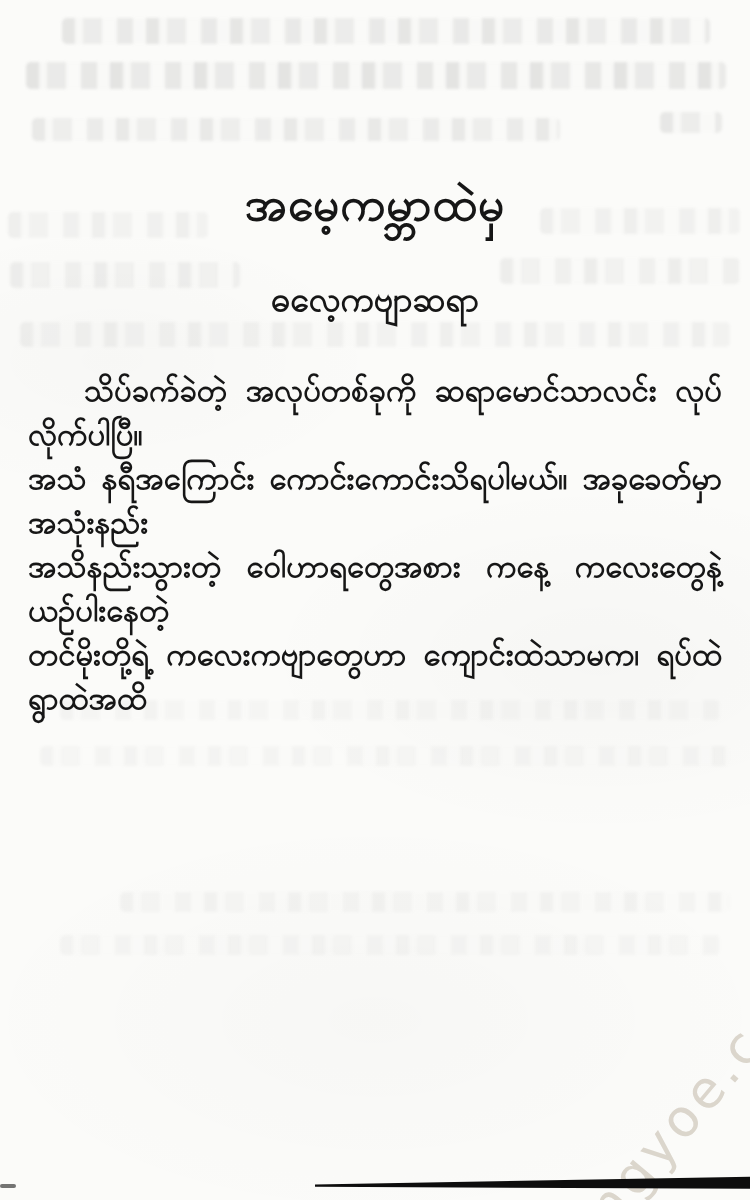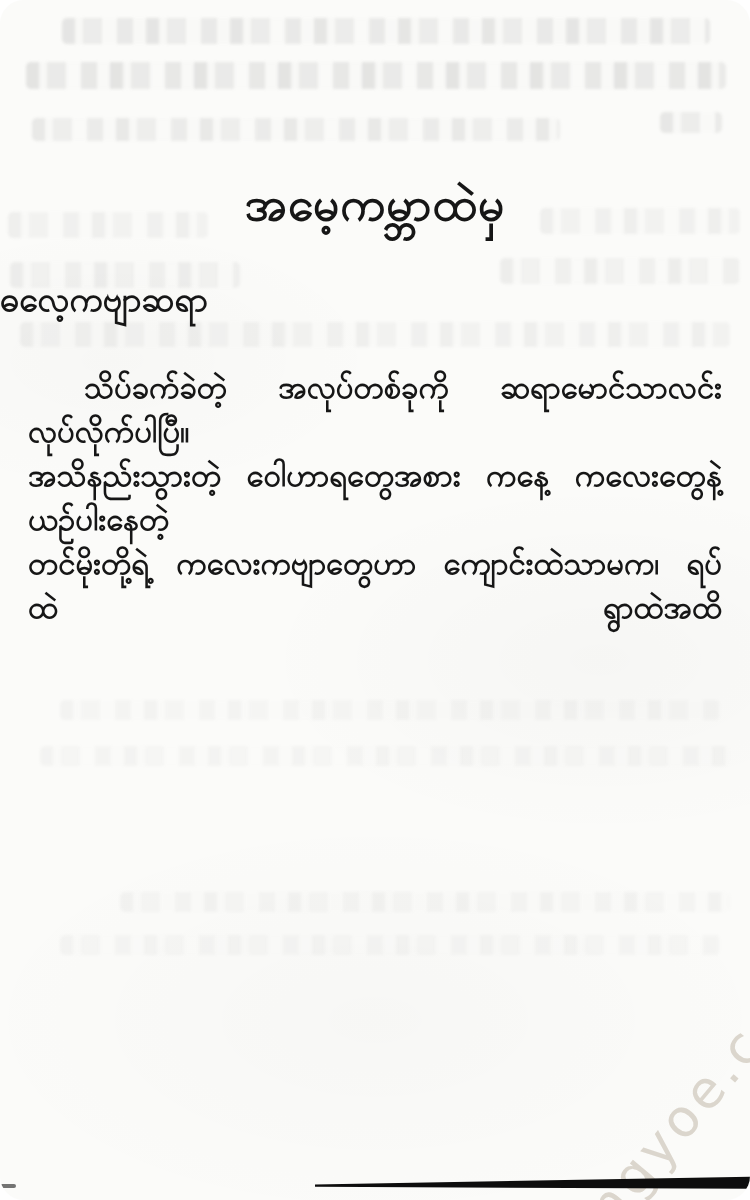--- a/index.html
+++ b/index.html
@@ -8,21 +8,20 @@
     width:750px; height:1200px;
     margin:0 auto;
     background:
       radial-gradient(ellipse 400px 200px at 15% 30%, rgba(0,0,0,0.015), transparent 70%),
       radial-gradient(ellipse 500px 260px at 80% 55%, rgba(0,0,0,0.02), transparent 70%),
       radial-gradient(ellipse 600px 300px at 50% 85%, rgba(0,0,0,0.015), transparent 70%),
       #fbfbf9;
     overflow:hidden;
     font-family:"DejaVu Sans","Liberation Sans",sans-serif;
     color:#161616;
-    border-radius:24px;
   }
 
   
   .bleed {
     position:absolute;
     filter:blur(1.6px);
     border-radius:5px;
     background:repeating-linear-gradient(90deg,
       rgba(140,140,140,.55) 0 13px, rgba(200,200,200,.18) 13px 21px,
       rgba(155,155,155,.45) 21px 40px, rgba(215,215,215,.12) 40px 55px,
@@ -47,33 +46,34 @@
 
   .title {
     margin:162px 0 0 0;
     text-align:center;
     font-size:46px; line-height:84px;
     font-weight:bold;
     letter-spacing:1px;
   }
   .subtitle {
     margin:22px 0 0 0;
+    text-align:center;
     font-size:34px; line-height:62px;
     font-weight:bold;
   }
 
   .bodytext {
     margin:38px 28px 0 28px;
     font-size:31px;
     font-weight:bold;
     line-height:44px;
   }
   .para { margin:0; }
   .line { display:block; white-space:nowrap; overflow:visible; }
-  .line.fill { white-space:normal; text-align:justify; text-align-last:justify;font-family:Liberation Mono, monospace; }
+  .line.fill { white-space:normal; text-align:justify; text-align-last:justify; }
   .line.indent { text-indent:56px; }
 
   
   .watermark {
     position:absolute;
     left:512px; top:1040px;
     width:420px;
     transform:rotate(-50deg);
     transform-origin:center center;
     font-size:52px;
@@ -119,20 +119,21 @@
 
   <div class="content">
 
     <h1 class="title">အမေ့ကမ္ဘာထဲမှ</h1>
     <h2 class="subtitle">ဓလေ့ကဗျာဆရာ</h2>
 
     <div class="bodytext">
 
       <p class="para">
         <span class="line indent fill">သိပ်ခက်ခဲတဲ့ အလုပ်တစ်ခုကို ဆရာမောင်သာလင်း လုပ်လိုက်ပါပြီ။</span>
+        <span class="line fill">အသံ နရီအကြောင်း ကောင်းကောင်းသိရပါမယ်။ အခုခေတ်မှာ အသုံးနည်း</span>
         <span class="line fill">အသိနည်းသွားတဲ့ ဝေါဟာရတွေအစား ကနေ့ ကလေးတွေနဲ့ ယဉ်ပါးနေတဲ့</span>
       </p>
 
       <p class="para">
         <span class="line fill">တင်မိုးတို့ရဲ့ ကလေးကဗျာတွေဟာ ကျောင်းထဲသာမက၊ ရပ်ထဲ ရွာထဲအထိ</span>
 
       </p>
 
     </div>
 

